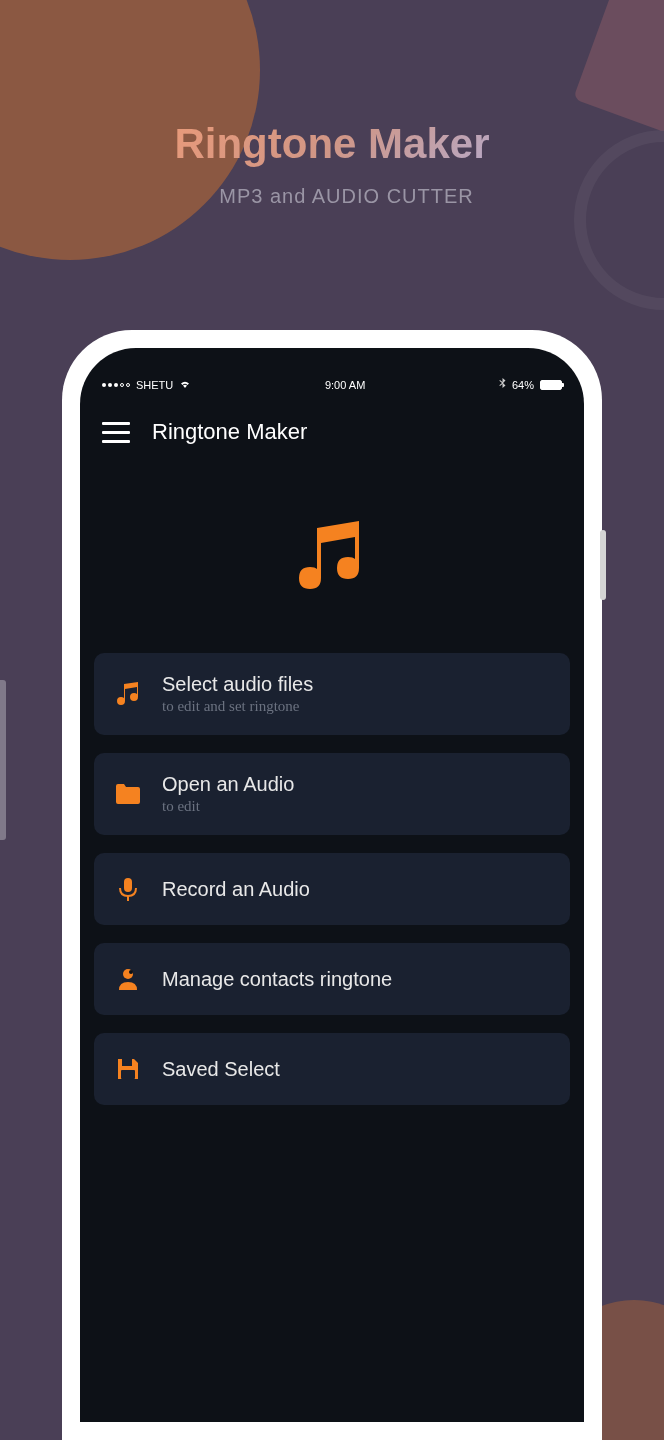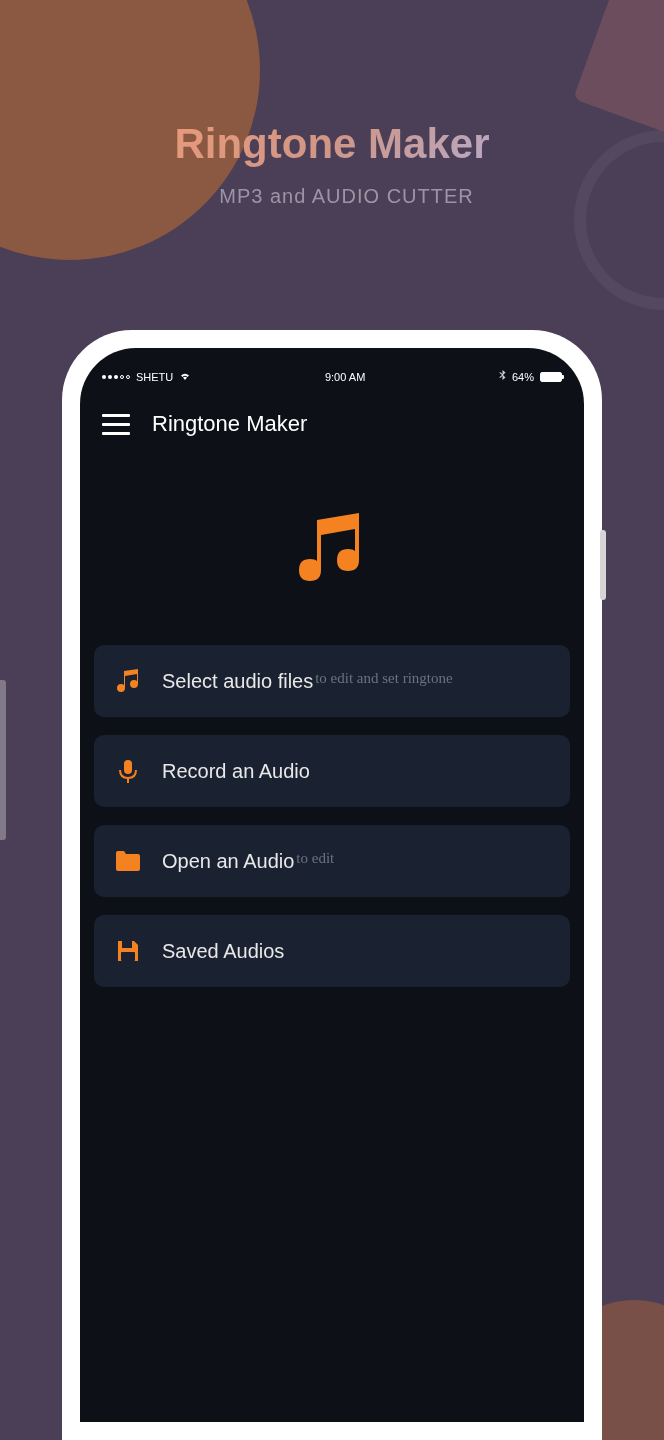--- a/index.html
+++ b/index.html
@@ -107,21 +107,21 @@
   height: 100%;
   background: #0d1117;
   border-radius: 56px 56px 0 0;
   overflow: hidden;
   position: relative;
 }
 .status-bar {
   display: flex;
   justify-content: space-between;
   align-items: center;
-  padding: 22px 22px 10px;
+  padding: 30px 22px 10px;
   color: #fff;
   font-size: 11px;
 }
 .status-left { display: flex; align-items: center; gap: 6px; }
 .dots { display: flex; gap: 2px; }
 .dot { width: 4px; height: 4px; background: #fff; border-radius: 50%; }
 .dot.empty { background: transparent; border: 0.5px solid #fff; }
 .status-right { display: flex; align-items: center; gap: 6px; }
 .battery {
   width: 22px; height: 10px; border: 1px solid #fff; border-radius: 2px; position: relative;
@@ -173,21 +173,21 @@
   cursor: pointer;
 }
 .menu-icon {
   width: 32px;
   height: 32px;
   display: flex;
   align-items: center;
   justify-content: center;
   flex-shrink: 0;
 }
-.menu-text { display: flex; gap: 2px; }
+.menu-text { display: flex; flex-direction: column; gap: 2px; }
 .menu-title { color: #e8e8e8; font-size: 20px; font-weight: 400; }
 .menu-sub { color: #6b7280; font-size: 15px; font-family: Liberation Serif, serif; }
 </style>
 </head>
 <body>
 
 <div class="bg-circle-top"></div>
 <div class="bg-shape-top-right"></div>
 <div class="bg-circle-outline"></div>
 <div class="bg-shape-bottom"></div>
@@ -255,52 +255,64 @@
         </div>
         <div class="menu-text">
           <div class="menu-title">Select audio files</div>
           <div class="menu-sub">to edit and set ringtone</div>
         </div>
       </div>
 
       <div class="menu-item">
         <div class="menu-icon">
           <svg width="28" height="28" viewBox="0 0 28 28">
+              <path d="M2 6 Q2 4 4 4 L10 4 L12 7 L24 7 Q26 7 26 9 L26 22 Q26 24 24 24 L4 24 Q2 24 2 22 Z" fill="#f58220"></path>
+            </svg>
+        </div>
+        <div class="menu-text">
+          <div class="menu-title">Open an Audio</div>
+          <div class="menu-sub">to edit</div>
+        </div>
+      </div>
+
+      <div class="menu-item">
+        <div class="menu-icon">
+          <svg width="28" height="28" viewBox="0 0 28 28">
               <rect x="10" y="3" width="8" height="14" rx="4" fill="#f58220"></rect>
               <path d="M6 13 Q6 21 14 21 Q22 21 22 13" stroke="#f58220" stroke-width="2" fill="none"></path>
               <line x1="14" y1="21" x2="14" y2="26" stroke="#f58220" stroke-width="2"></line>
             </svg>
         </div>
         <div class="menu-text">
           <div class="menu-title">Record an Audio</div>
         </div>
       </div>
 
       <div class="menu-item">
         <div class="menu-icon">
           <svg width="28" height="28" viewBox="0 0 28 28">
-              <path d="M2 6 Q2 4 4 4 L10 4 L12 7 L24 7 Q26 7 26 9 L26 22 Q26 24 24 24 L4 24 Q2 24 2 22 Z" fill="#f58220"></path>
-            </svg>
-        </div>
-        <div class="menu-text">
-          <div class="menu-title">Open an Audio</div>
-          <div class="menu-sub">to edit</div>
-        </div>
-      </div>
-
+              <circle cx="14" cy="9" r="5" fill="#f58220"></circle>
+              <path d="M5 25 Q5 17 14 17 Q23 17 23 25 Z" fill="#f58220"></path>
+              <circle cx="17" cy="7" r="2" fill="#0d1117"></circle>
+            </svg>
+        </div>
+        <div class="menu-text">
+          <div class="menu-title">Manage contacts ringtone</div>
+        </div>
+      </div>
 
       <div class="menu-item">
         <div class="menu-icon">
           <svg width="28" height="28" viewBox="0 0 28 28">
               <path d="M4 4 L20 4 L24 8 L24 24 L4 24 Z" fill="#f58220"></path>
               <rect x="8" y="4" width="10" height="7" fill="#1a2130"></rect>
               <rect x="7" y="15" width="14" height="9" fill="#1a2130" rx="1"></rect>
             </svg>
         </div>
         <div class="menu-text">
-          <div class="menu-title">Saved Audios</div>
+          <div class="menu-title">Saved Select</div>
         </div>
       </div>
 
     </div>
 
   </div>
 </div>
 
 </body></html>

